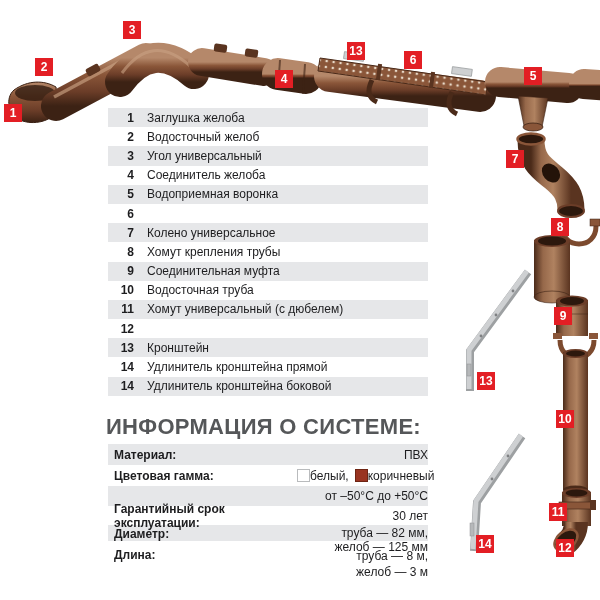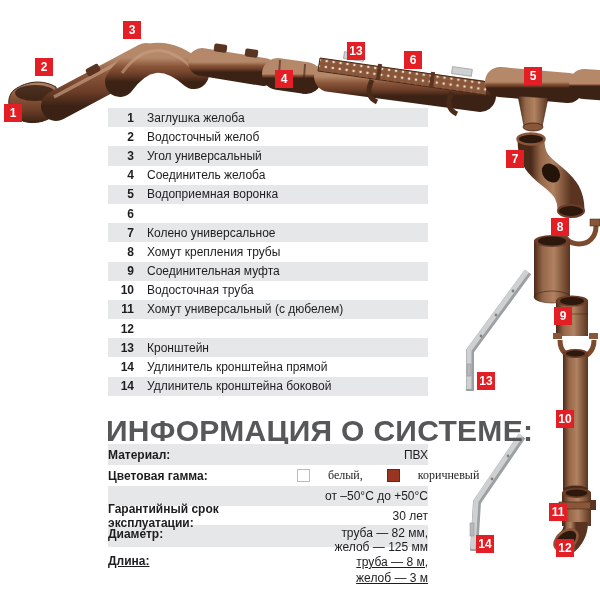--- a/index.html
+++ b/index.html
@@ -13,34 +13,34 @@
           display:flex;align-items:center;justify-content:center;line-height:1;}
 
   
   #parts-list{position:absolute;left:108px;top:108px;width:320px;z-index:2;}
   .prow{display:flex;align-items:center;height:19.2px;font-size:12px;}
   .prow.odd{background:#e6e7e9;}
   .pnum{width:26px;text-align:right;font-weight:bold;flex:0 0 26px;}
   .pname{padding-left:13px;text-align:right;}
 
   
-  #info-title{position:absolute;left:106px;top:414px;z-index:2;font-size:30px;font-weight:bold;
+  #info-title{position:absolute;left:106px;top:414px;z-index:2;font-size:22px;font-weight:bold;
               color:#555759;letter-spacing:.3px;}
   #info-table{position:absolute;left:108px;top:444px;width:320px;z-index:2;font-size:12px;}
   .irow{display:flex;align-items:center;}
   .irow.gray{background:#e6e7e9;}
   .irow.top{align-items:flex-start;}
-  .ilabel{flex:0 0 189px;font-weight:bold;box-sizing:border-box;}
+  .ilabel{flex:0 0 189px;padding-left:6px;font-weight:bold;box-sizing:border-box;}
   .ivalue{flex:1;text-align:right;}
   .ir0{height:21px}.ir1{height:21px}.ir2{height:20px}.ir3{height:19px}
-  .ir4{height:22px;padding-top:2px;box-sizing:border-box;}
+  .ir4{height:16px;padding-top:2px;box-sizing:border-box;}
   .ir4 .ivalue div{line-height:13.5px;}
-  .ir5{height:28px;padding-top:7px;box-sizing:border-box;text-decoration:underline;}
+  .ir5{height:28px;padding-top:7px;box-sizing:border-box;}
   .ir5 .ivalue div{line-height:16px;}
-  .swrow{display:flex;align-items:center;gap:18px;font-family:Liberation Serif, serif;}
+  .swrow{display:flex;align-items:center;gap:0;}
   .sw{width:13px;height:13px;display:inline-block;box-sizing:border-box;}
   .sw-white{background:#fff;border:1px solid #b9bbbd;}
   .sw-brown{background:#993421;border:1px solid #6e2413;margin-left:6px;}
 </style>
 </head>
 <body>
 
 <div id="canvas">
 
   <svg id="art" width="600" height="600" viewBox="0 0 600 600">

